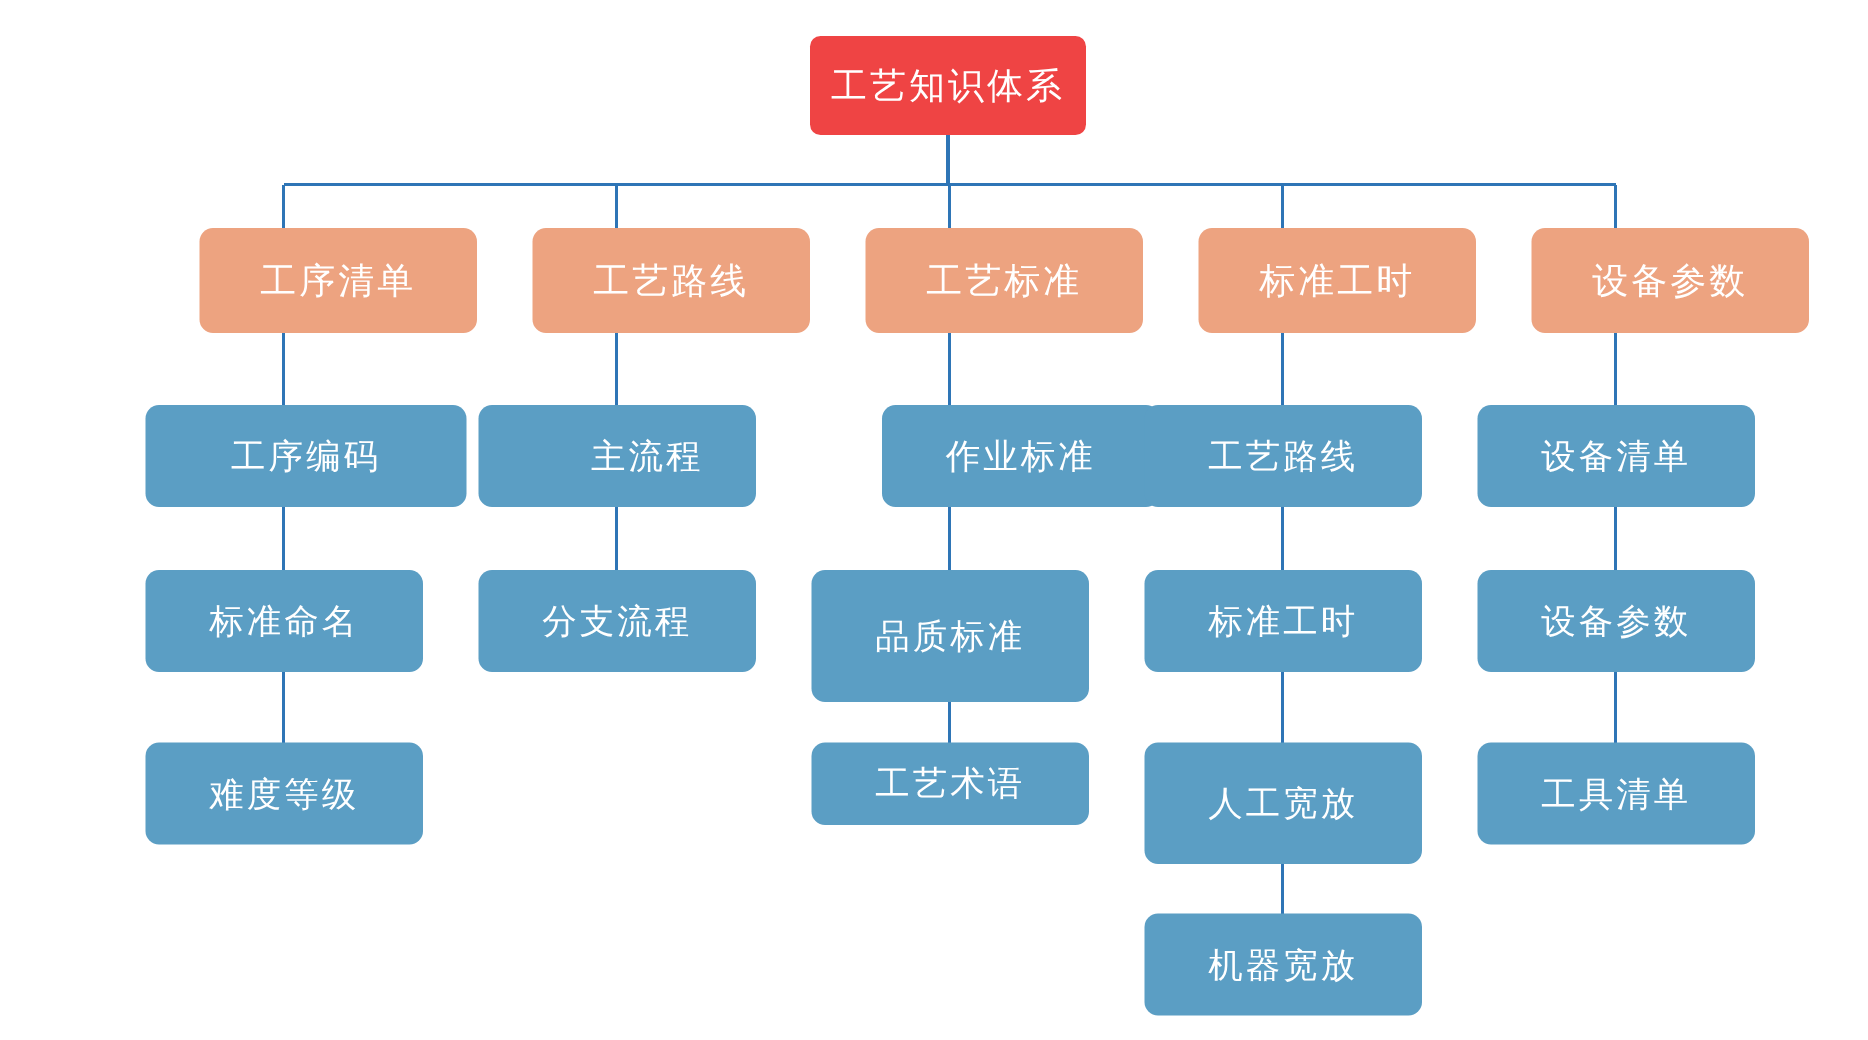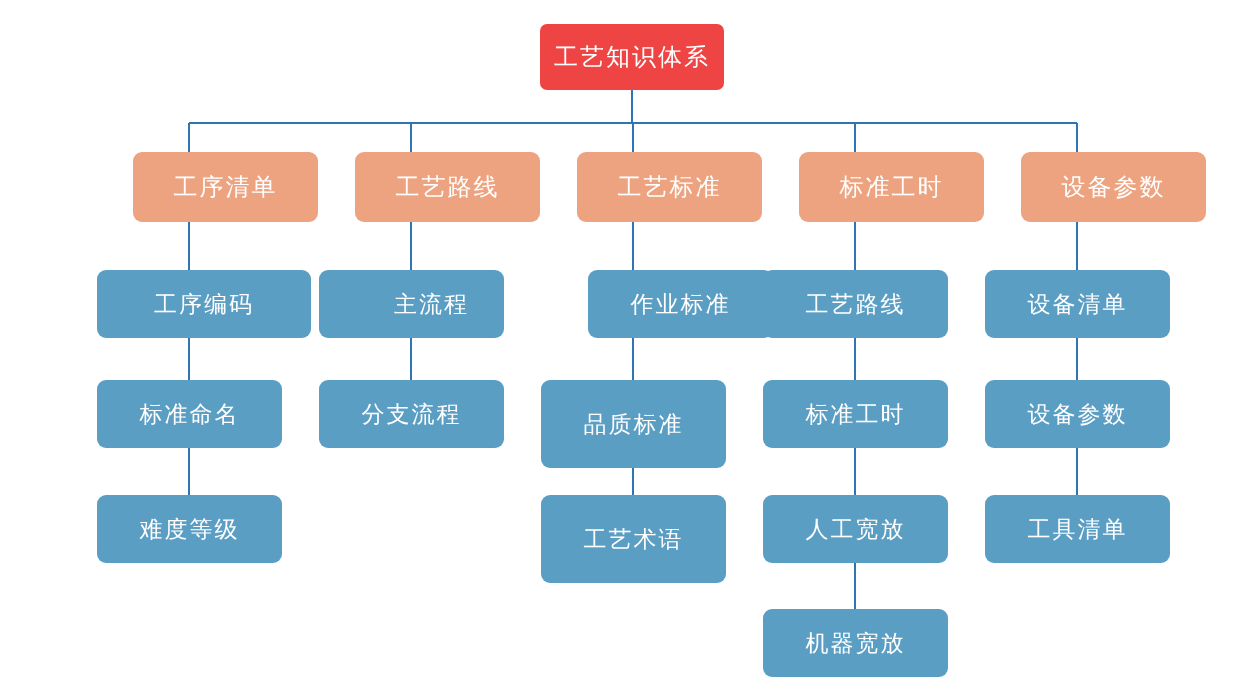--- a/index.html
+++ b/index.html
@@ -90,24 +90,24 @@
       <div class="node node-cat" style="left: 97px; top: 152px; width: 185px; height: 70px;">工序清单</div>
       <div class="node node-leaf" style="left: 97px; top: 270px; width: 214px; height: 68px;">工序编码</div>
       <div class="node node-leaf" style="left: 97px; top: 380px; width: 185px; height: 68px;">标准命名</div>
       <div class="node node-leaf" style="left: 97px; top: 495px; width: 185px; height: 68px;">难度等级</div>
       <div class="node node-cat" style="left: 319px; top: 152px; width: 185px; height: 70px;">工艺路线</div>
       <div class="node node-leaf" style="left: 319px; top: 270px; width: 185px; height: 68px; padding-left: 40px;">主流程</div>
       <div class="node node-leaf" style="left: 319px; top: 380px; width: 185px; height: 68px; text-align: right;">分支流程</div>
       <div class="node node-cat" style="left: 541px; top: 152px; width: 185px; height: 70px;">工艺标准</div>
       <div class="node node-leaf" style="left: 541px; top: 270px; width: 185px; height: 68px; margin-left: 47px;">作业标准</div>
       <div class="node node-leaf" style="left: 541px; top: 380px; width: 185px; height: 88px;">品质标准</div>
-      <div class="node node-leaf" style="left: 541px; top: 495px; width: 185px; height: 88px; text-align: center;">工艺术语</div>
+      <div class="node node-leaf" style="left: 541px; top: 495px; width: 185px; height: 55px; text-align: center;">工艺术语</div>
       <div class="node node-cat" style="left: 763px; top: 152px; width: 185px; height: 70px;">标准工时</div>
       <div class="node node-leaf" style="left: 763px; top: 270px; width: 185px; height: 68px;">工艺路线</div>
       <div class="node node-leaf" style="left: 763px; top: 380px; width: 185px; height: 68px;">标准工时</div>
-      <div class="node node-leaf" style="left: 763px; top: 495px; width: 185px; height: 68px;">人工宽放</div>
+      <div class="node node-leaf" style="left: 763px; top: 495px; width: 185px; height: 81px;">人工宽放</div>
       <div class="node node-leaf" style="left: 763px; top: 609px; width: 185px; height: 68px;">机器宽放</div>
       <div class="node node-cat" style="left: 985px; top: 152px; width: 185px; height: 70px;">设备参数</div>
       <div class="node node-leaf" style="left: 985px; top: 270px; width: 185px; height: 68px;">设备清单</div>
       <div class="node node-leaf" style="left: 985px; top: 380px; width: 185px; height: 68px;">设备参数</div>
       <div class="node node-leaf" style="left: 985px; top: 495px; width: 185px; height: 68px;">工具清单</div>
     </div>
 </div>
 
 </body></html>

